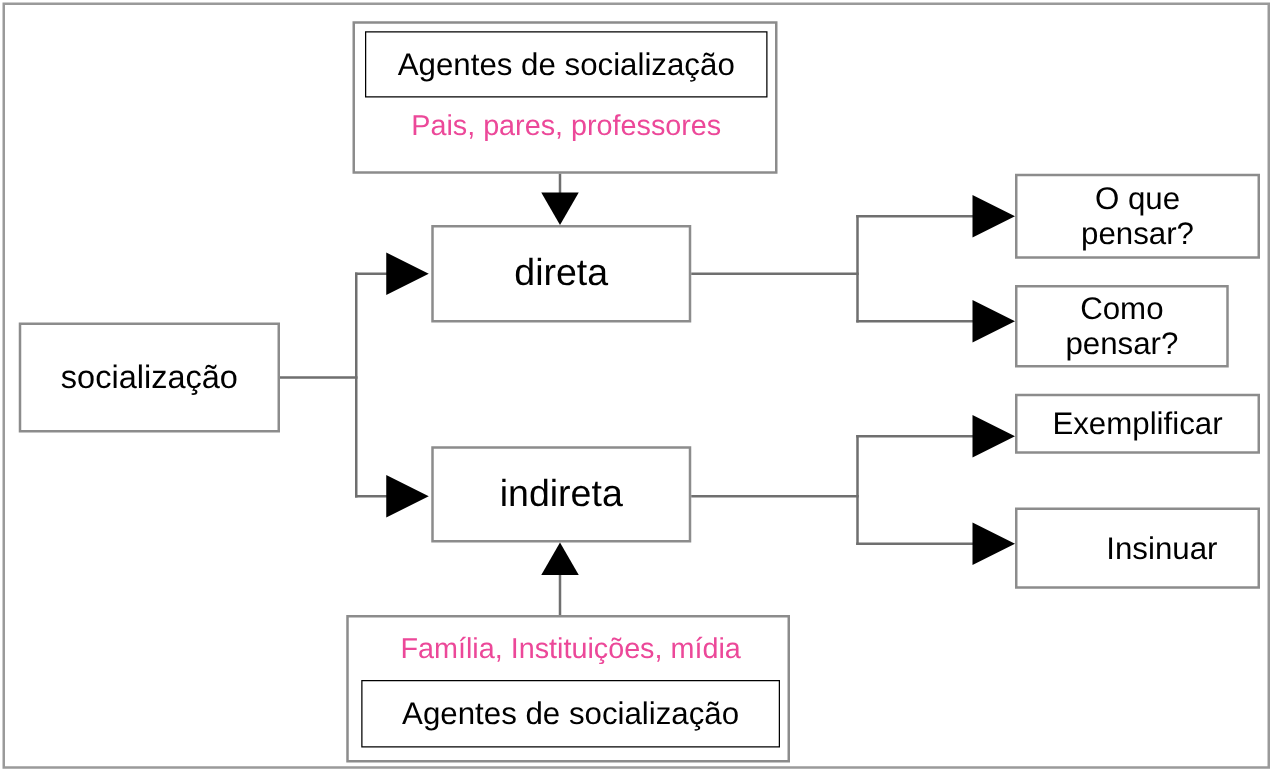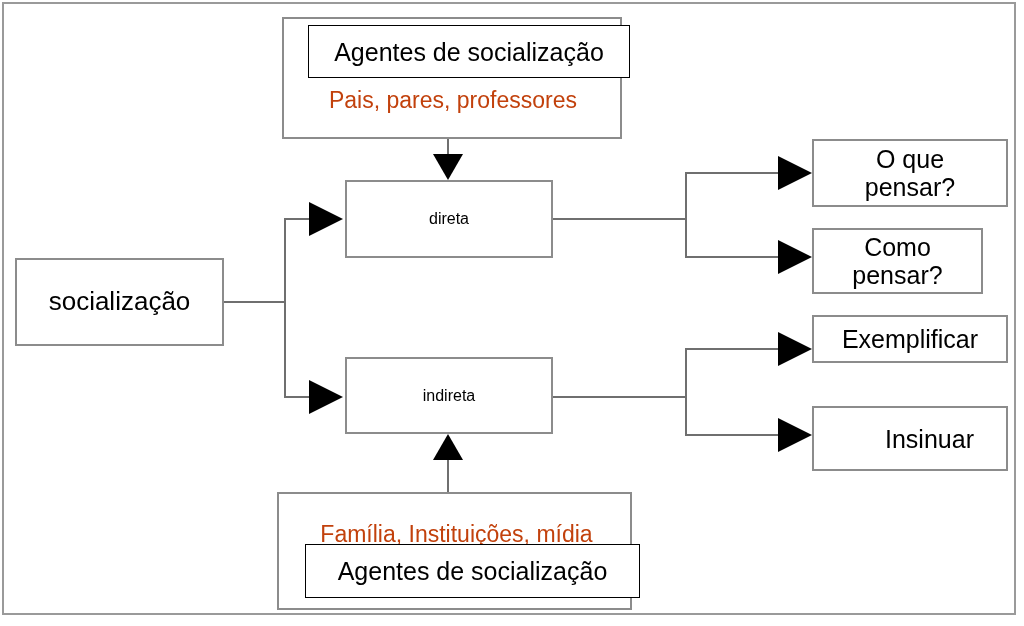--- a/index.html
+++ b/index.html
@@ -47,29 +47,28 @@
   .inner-box {
     position: absolute;
     box-sizing: border-box;
     border: 1.5px solid #000000;
     background: #ffffff;
     display: flex;
     align-items: center;
     justify-content: center;
     text-align: center;
     color: #000000;
-    margin-left: 16px;
   }
   .plain-line {
     position: absolute;
     display: flex;
     align-items: center;
     justify-content: center;
     text-align: center;
-    color: #c2410c;
+    color: #ec4899;
     white-space: nowrap;
   }
 
   
   .hline {
     position: absolute;
     background: #6f6f6f;
     height: 2px;
   }
   .vline {
@@ -97,21 +96,21 @@
     position: absolute;
     width: 0;
     height: 0;
     border-left: 15px solid transparent;
     border-right: 15px solid transparent;
     border-bottom: 26px solid #000000;
   }
 
   
   .t-root      { font-size: 26px; }
-  .t-branch    { font-size: 16px; }
+  .t-branch    { font-size: 30px; }
   .t-leaf      { font-size: 25px; }
   .t-agent     { font-size: 25px; }
   .t-sub       { font-size: 23px; }
 </style>
 </head>
 <body>
 
 <div id="canvas">
   <div id="outer-frame"></div>
 
@@ -161,21 +160,21 @@
   <div class="hline" style="left:685px; top:348px; width:96px;"></div>
   <div class="arrow-right" style="left:778px; top:332px;"></div>
 
   <div class="hline" style="left:685px; top:434px; width:96px;"></div>
   <div class="arrow-right" style="left:778px; top:418px;"></div>
 
   <div class="vline" style="left:447px; top:460px; height:34px;"></div>
   <div class="arrow-up" style="left:433px; top:434px;"></div>
 
   <div class="node inner-wrap" style="left:277px; top:492px; width:355px; height:118px;">
-    <div class="plain-line t-sub" style="left:8px; top:20px; width:339px; height:42px;">Família, Instituições, mídia</div>
+    <div class="plain-line t-sub" style="left:8px; top:4px; width:339px; height:42px;">Família, Instituições, mídia</div>
     <div class="inner-box t-agent" style="left:10px; top:50px; width:335px; height:54px;">
       <span>Agentes de socialização</span>
     </div>
   </div>
 
   <div class="node t-leaf" style="left:812px; top:139px; width:196px; height:68px;">
     <div>
       <div>O que</div>
       <div>pensar?</div>
     </div>

